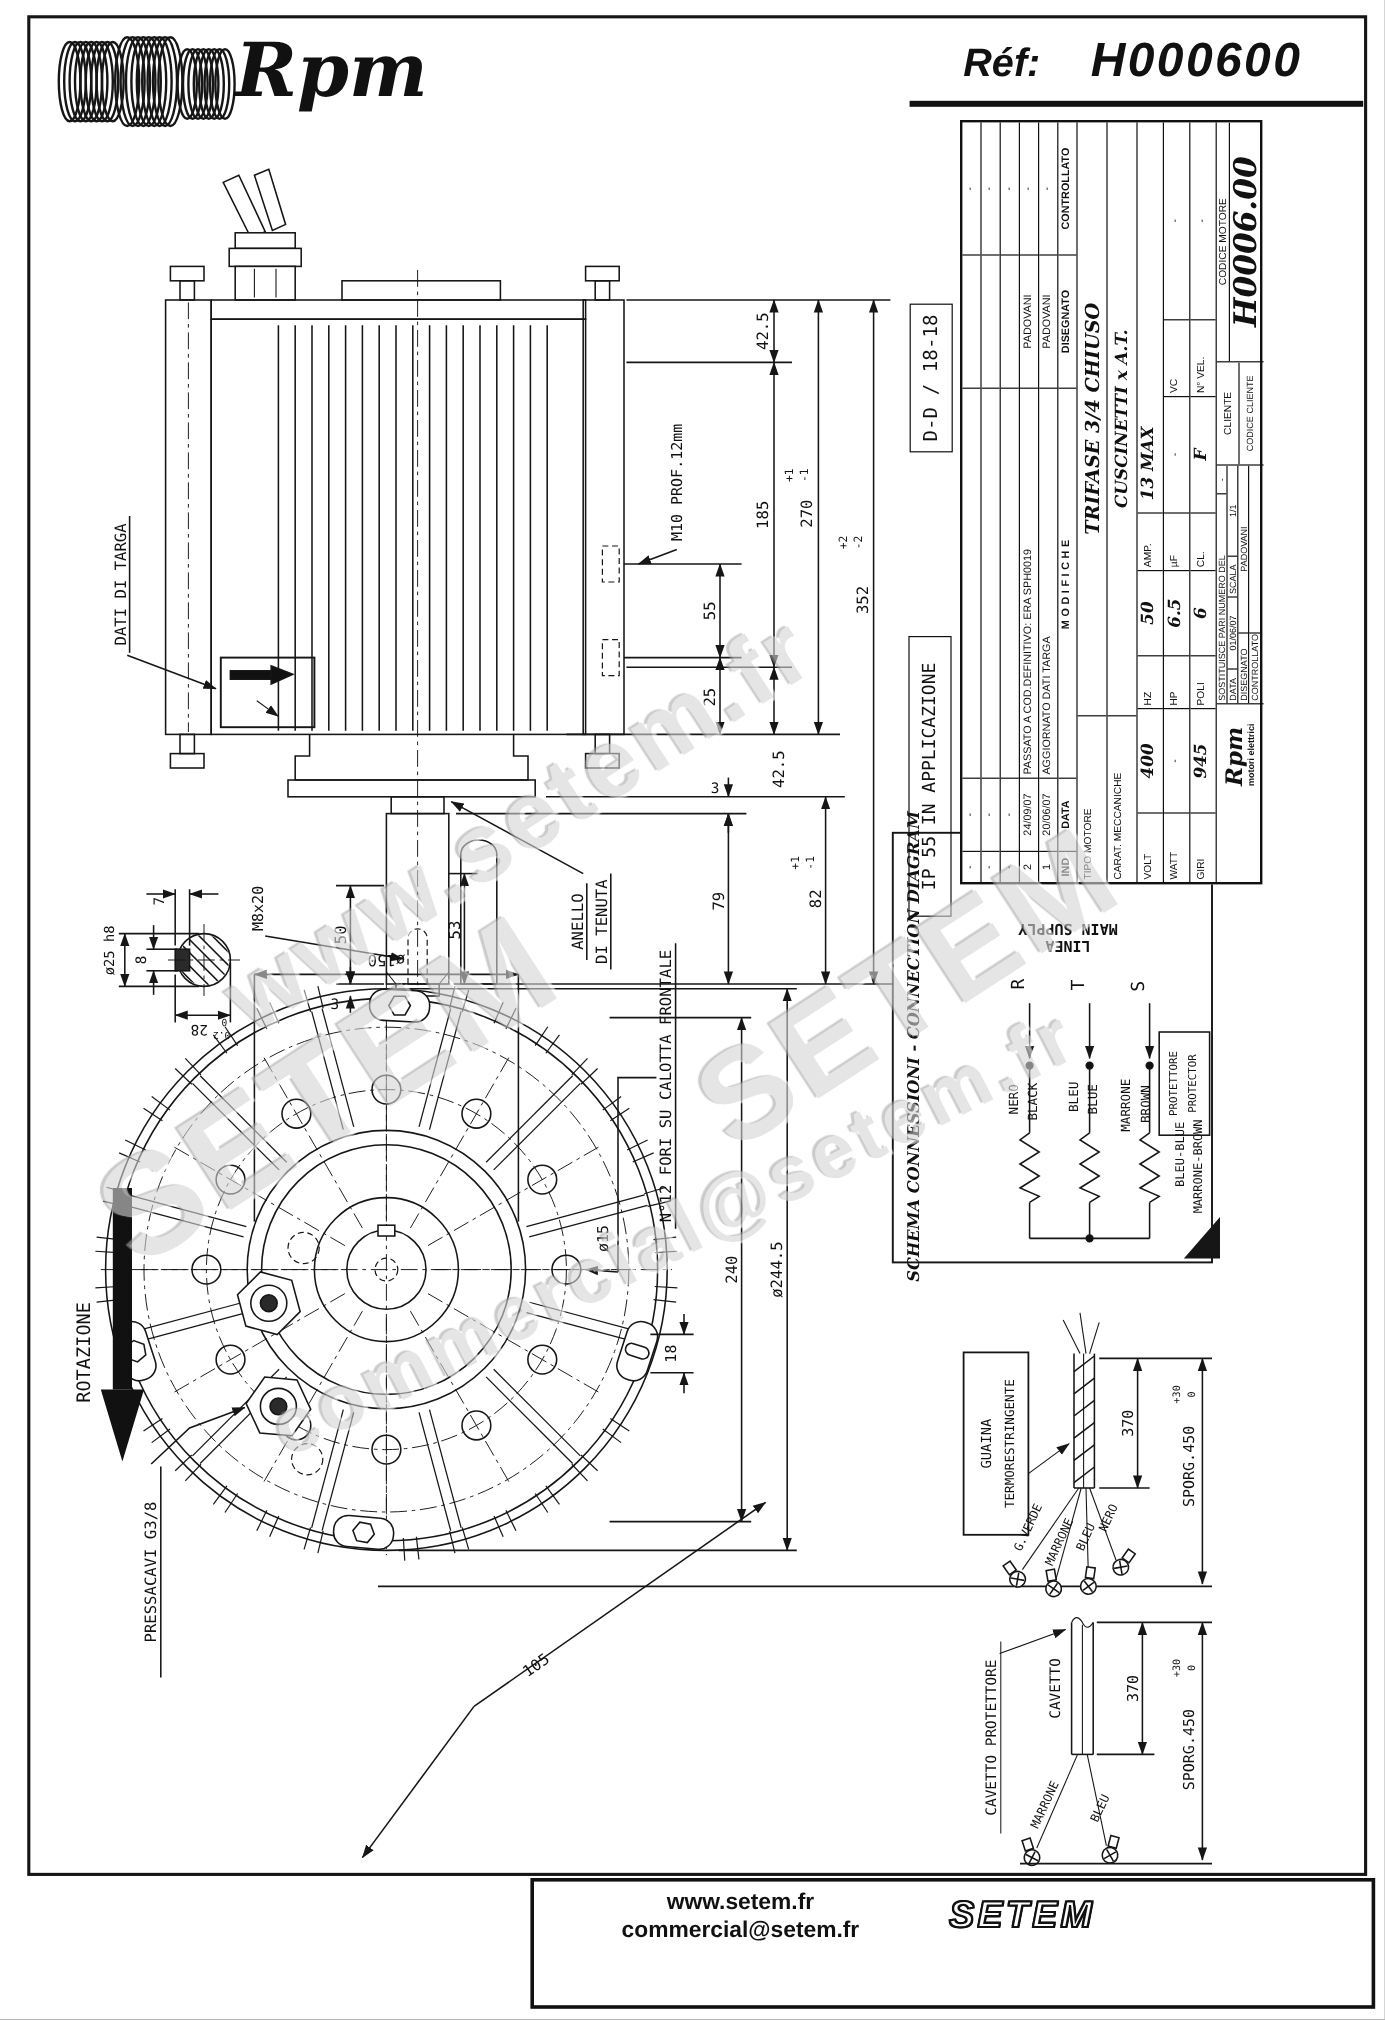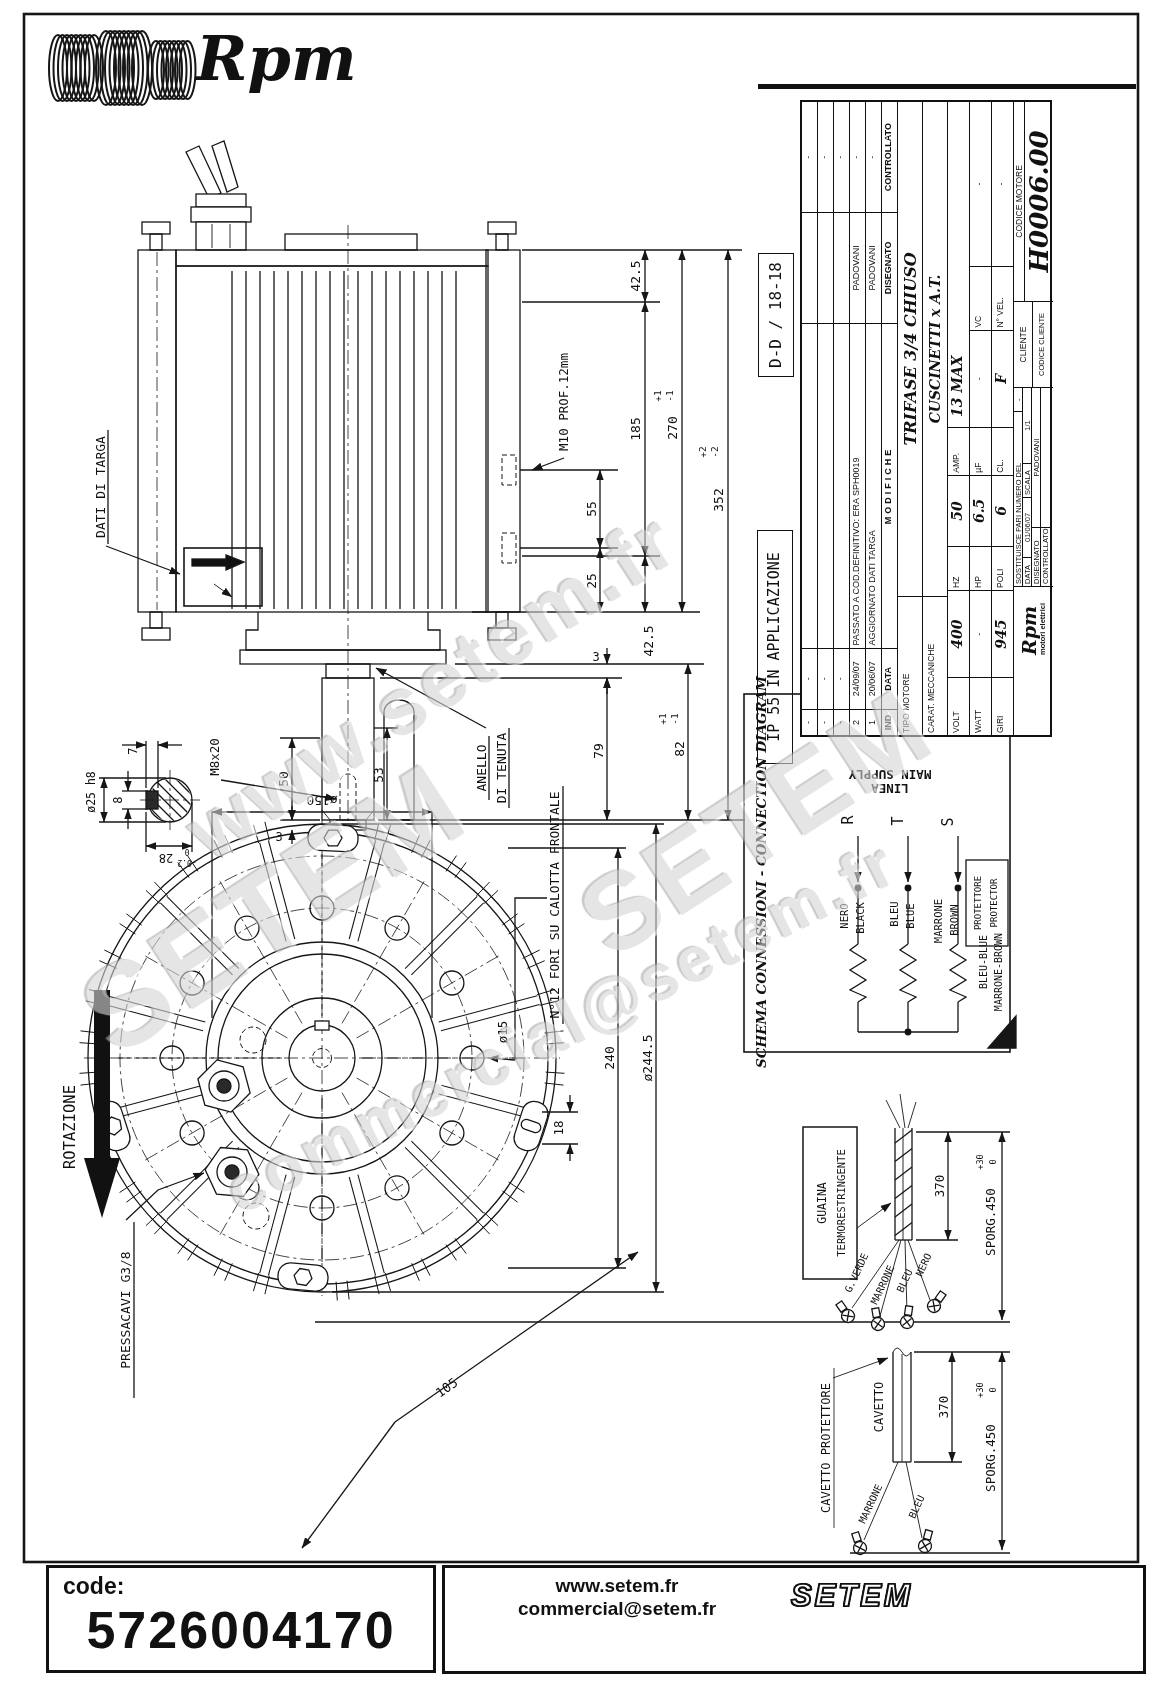--- a/index.html
+++ b/index.html
@@ -602,20 +602,24 @@
       </g>
     <g>
       <ellipse cx="762" cy="1594" rx="16" ry="15" style="stroke-width:2"></ellipse>
       <path d="M762,1579 C753,1584 753,1604 762,1609 M762,1579 C771,1584 771,1604 762,1609" style="stroke-width:1.4"></path>
       <path d="M778,1580 C748,1567 702,1570 693,1586 C685,1600 709,1613 735,1614" style="stroke-width:6;stroke-linecap:round"></path>
       <path d="M741,1621 C769,1631 799,1628 804,1615 C807,1605 796,1595 782,1592" style="stroke-width:6;stroke-linecap:round"></path>
     </g>
   </svg>
 
   <div class="logoRpm">Rpm</div>
+  <div class="refbox">
+    <span class="rl">Réf:</span>
+    <span class="rv">H000600</span>
+  </div>
   <div class="refline"></div>
 
   <div class="rot cbox" style="left:776px;top:315px;width:122px;height:34px;line-height:33px;font-size:16px;">D-D / 18-18</div>
   <div class="rot cbox" style="left:775px;top:647px;width:232px;height:34px;line-height:33px;font-size:15px;">IP 55 IN APPLICAZIONE</div>
 
   <div class="rot180" style="left:890px;top:781px;text-align:center;font-size:12.5px;font-weight:bold;line-height:14px;">
     <div>LINEA</div>
     <div>MAIN SUPPLY</div>
   </div>
 
@@ -757,24 +761,20 @@
         <div style="height:19px;border-bottom:1px solid #111;text-align:center;padding-top:4px;font-size:8.5px">CLIENTE</div>
         <div style="height:19px;text-align:center;padding-top:4px;font-size:7.5px">CODICE CLIENTE</div>
       </div>
       <div class="tc" style="width:200px;padding:0;border-right:none">
         <div style="height:11px;text-align:center;font-size:8.5px;border-bottom:1px solid #111">CODICE MOTORE</div>
         <div class="cv big" style="text-align:center;padding-top:1px">H0006.00</div>
       </div>
     </div>
   </div>
 
-  <div class="codebox">
-    <div class="cl1">code:</div>
-    <div class="cl2">5726004170</div>
-  </div>
   <div class="infobox">
     <div class="webmail">
       <div>www.setem.fr</div>
       <div>commercial@setem.fr</div>
     </div>
     <div class="setemtxt">SETEM</div>
   </div>
 
 </div>
 

